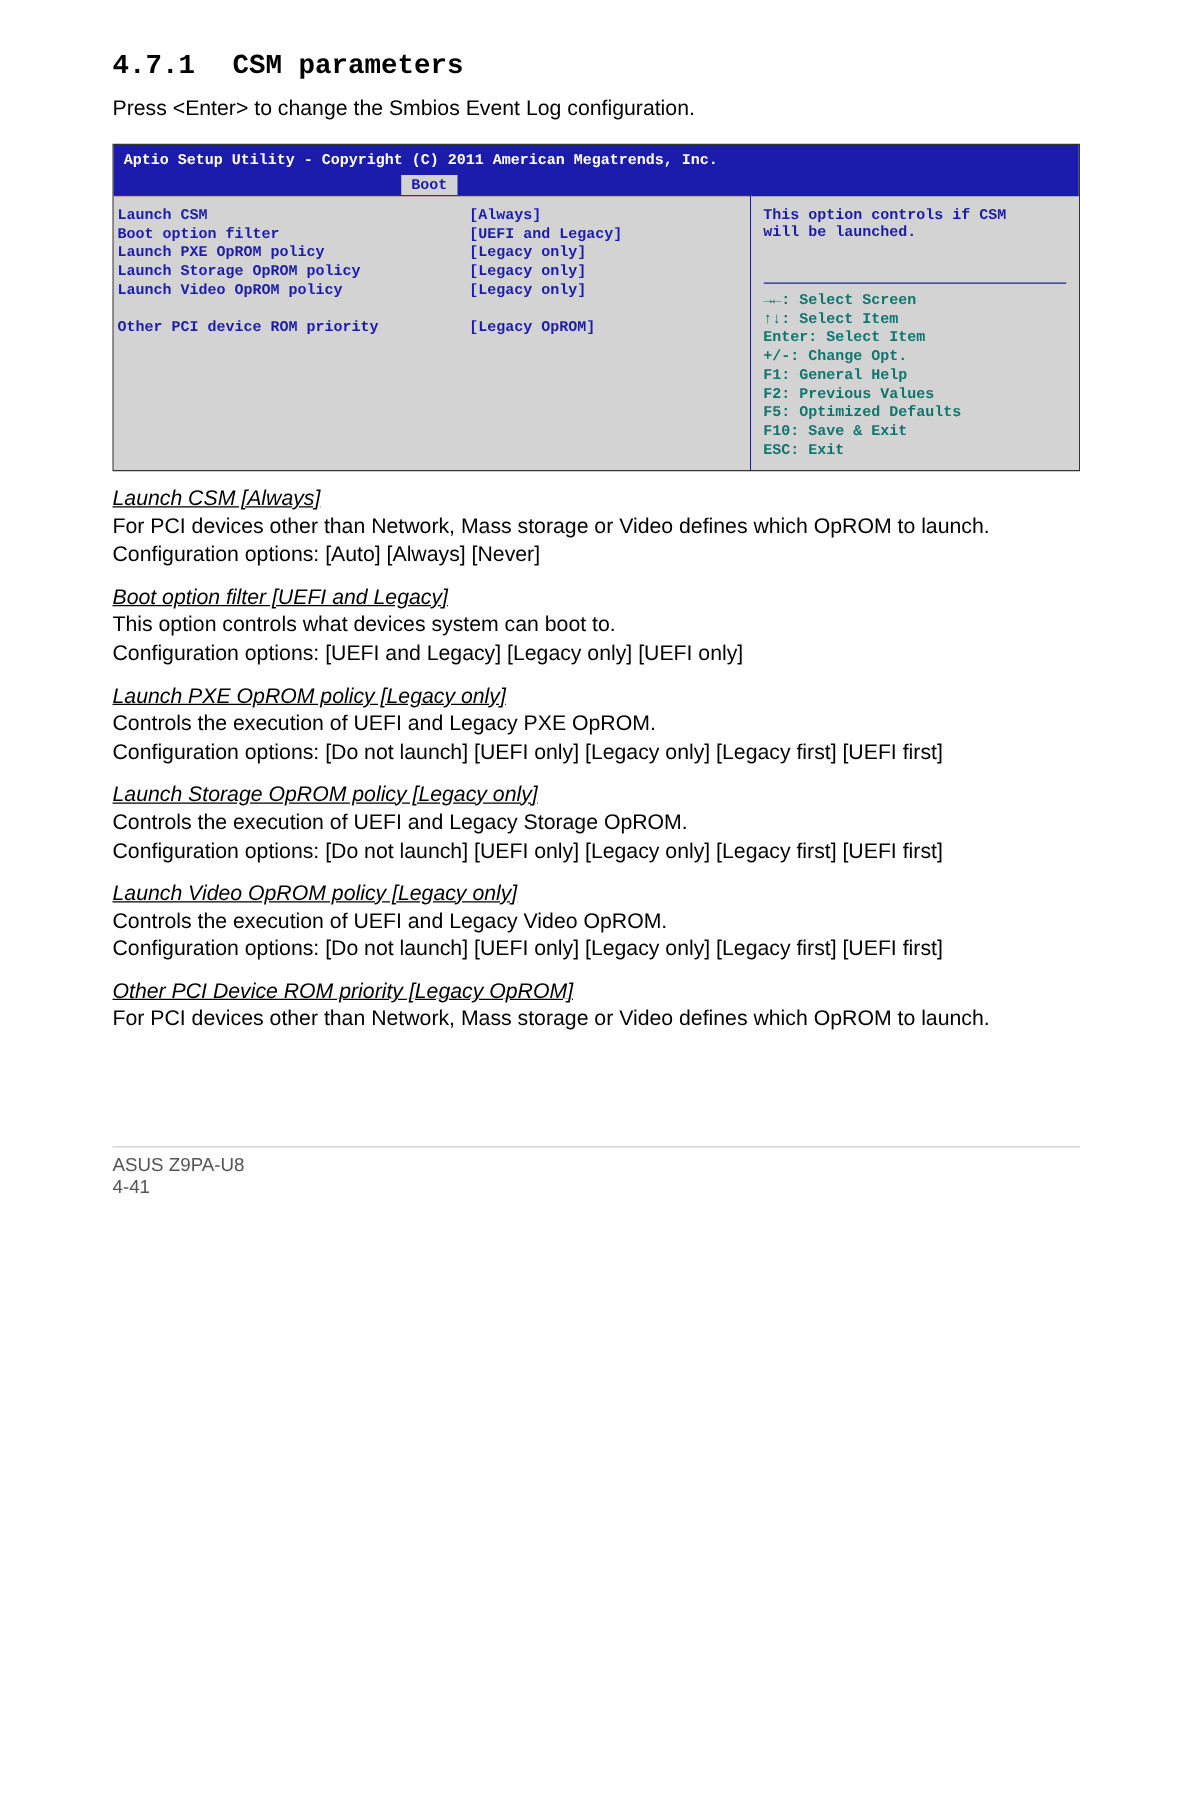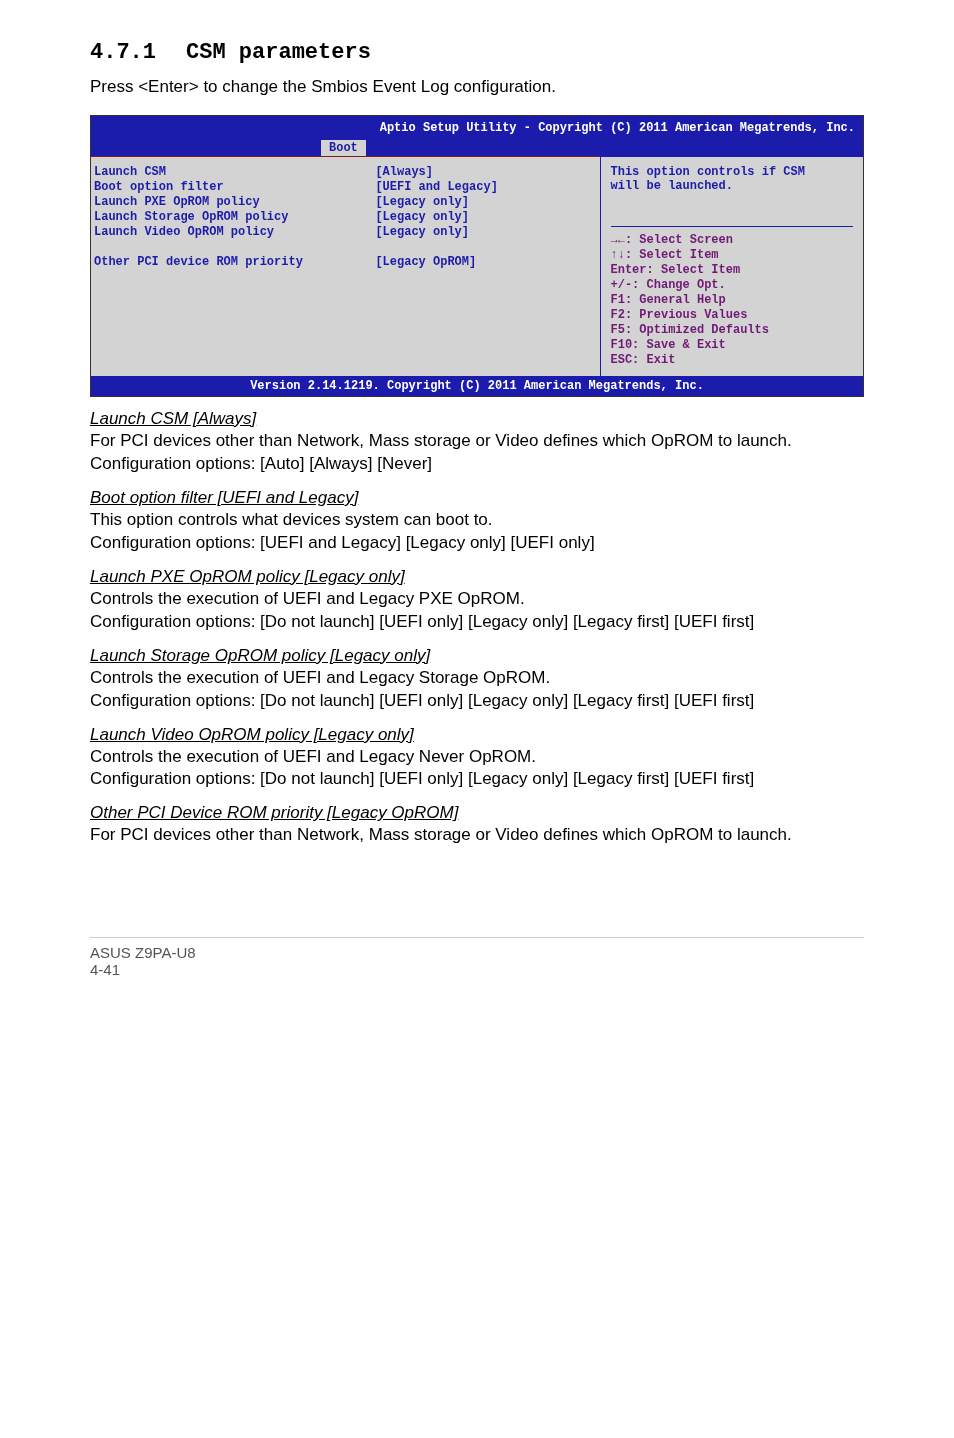--- a/index.html
+++ b/index.html
@@ -36,21 +36,21 @@
     margin-bottom: 12px;
   }
   .bios-header {
     background: #1c1cac;
     color: #ffffff;
     padding: 4px 8px 0 8px;
     position: relative;
     height: 40px;
   }
   .bios-header-text {
-    text-align: right;
+    text-align: left;
     line-height: 16px;
   }
   .tab-row {
     position: absolute;
     bottom: 0;
     left: 0;
     right: 16px;
     height: 16px;
   }
   .tab {
@@ -88,21 +88,21 @@
     color: #1c1cac;
   }
   .bios-label {
     flex: 0 0 56%;
   }
   .bios-value {
     flex: 1;
   }
   .help-bottom {
     margin-top: auto;
-    color: #701a75;
+    color: #0f766e;
     border-top: 1px solid #1c1cac;
     padding-top: 6px;
     line-height: 15px;
   }
   .bios-footer {
     background: #1c1cac;
     color: #ffffff;
     text-align: center;
     padding: 2px 0;
     line-height: 16px;
@@ -184,21 +184,20 @@
         <div>Enter: Select Item</div>
         <div>+/-: Change Opt.</div>
         <div>F1: General Help</div>
         <div>F2: Previous Values</div>
         <div>F5: Optimized Defaults</div>
         <div>F10: Save &amp; Exit</div>
         <div>ESC: Exit</div>
       </div>
     </div>
   </div>
-  <div class="bios-footer">Version 2.14.1219. Copyright (C) 2011 American Megatrends, Inc.</div>
 </div>
 
 <div class="item-block">
   <div class="item-title">Launch CSM [Always]</div>
   <div class="item-text">For PCI devices other than Network, Mass storage or Video defines which OpROM to launch.</div>
   <div class="item-text">Configuration options: [Auto] [Always] [Never]</div>
 </div>
 
 <div class="item-block">
   <div class="item-title">Boot option filter [UEFI and Legacy]</div>
@@ -213,21 +212,21 @@
 </div>
 
 <div class="item-block">
   <div class="item-title">Launch Storage OpROM policy [Legacy only]</div>
   <div class="item-text">Controls the execution of UEFI and Legacy Storage OpROM.</div>
   <div class="item-text">Configuration options: [Do not launch] [UEFI only] [Legacy only] [Legacy first] [UEFI first]</div>
 </div>
 
 <div class="item-block">
   <div class="item-title">Launch Video OpROM policy [Legacy only]</div>
-  <div class="item-text">Controls the execution of UEFI and Legacy Never OpROM.</div>
+  <div class="item-text">Controls the execution of UEFI and Legacy Video OpROM.</div>
   <div class="item-text">Configuration options: [Do not launch] [UEFI only] [Legacy only] [Legacy first] [UEFI first]</div>
 </div>
 
 <div class="item-block">
   <div class="item-title">Other PCI Device ROM priority [Legacy OpROM]</div>
   <div class="item-text">For PCI devices other than Network, Mass storage or Video defines which OpROM to launch.</div>
 </div>
 
 <div class="footer">
   <span>ASUS Z9PA-U8</span>

